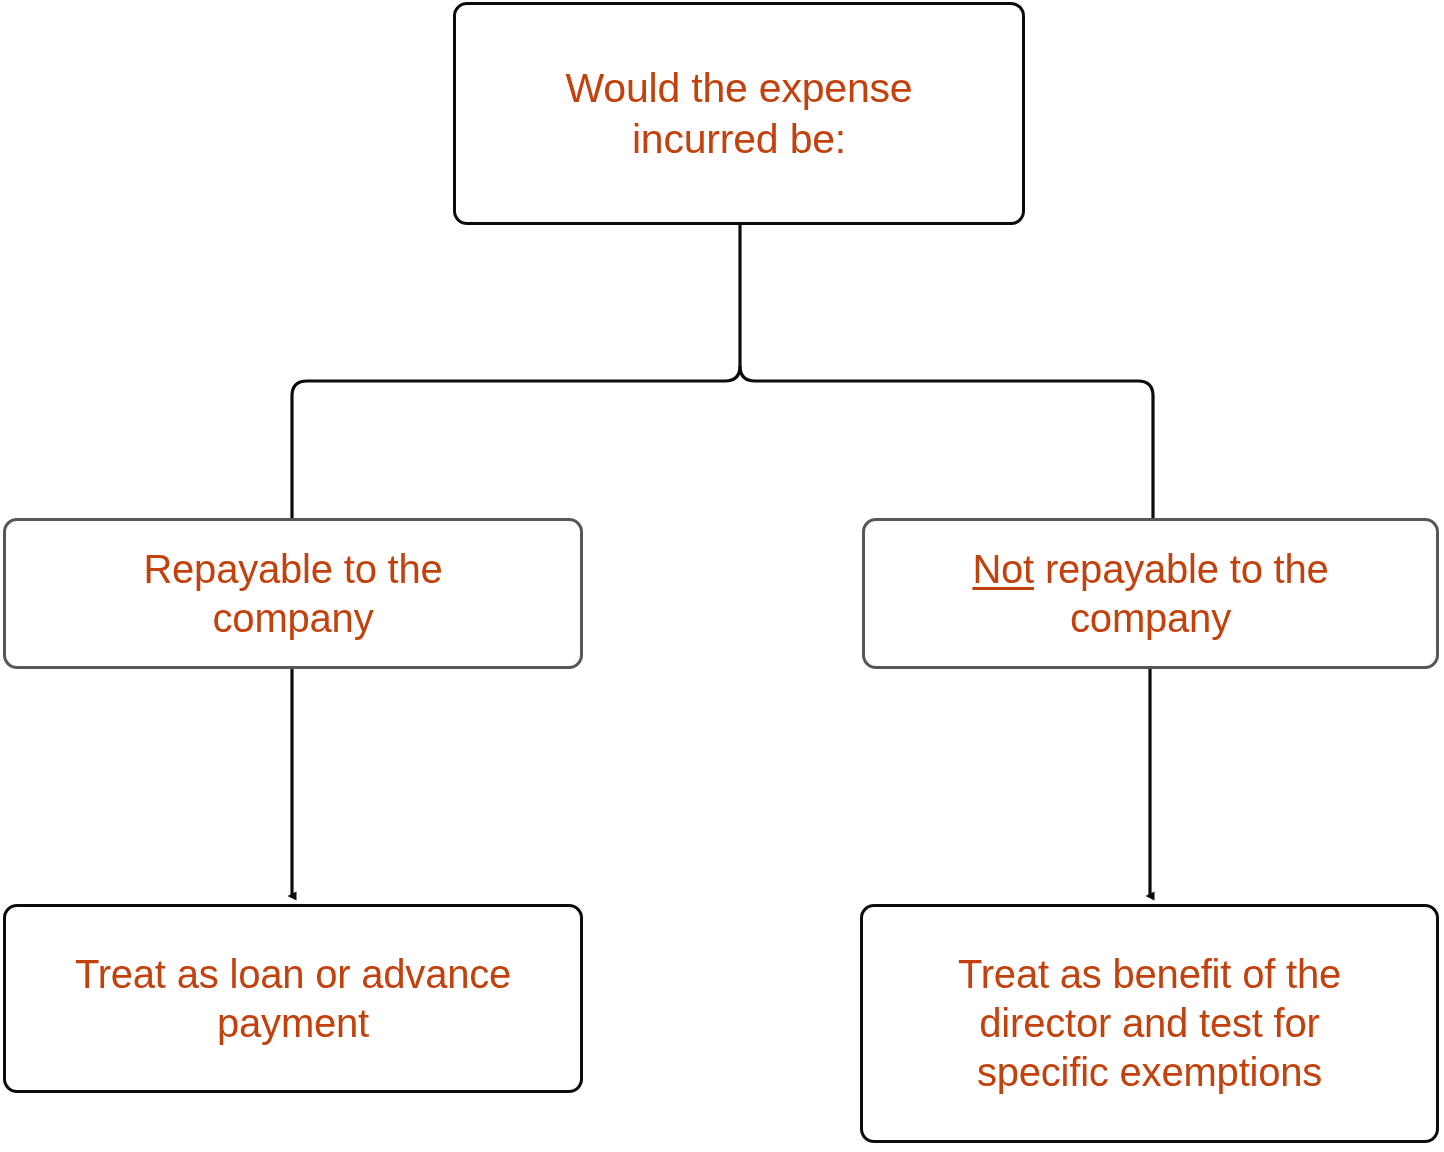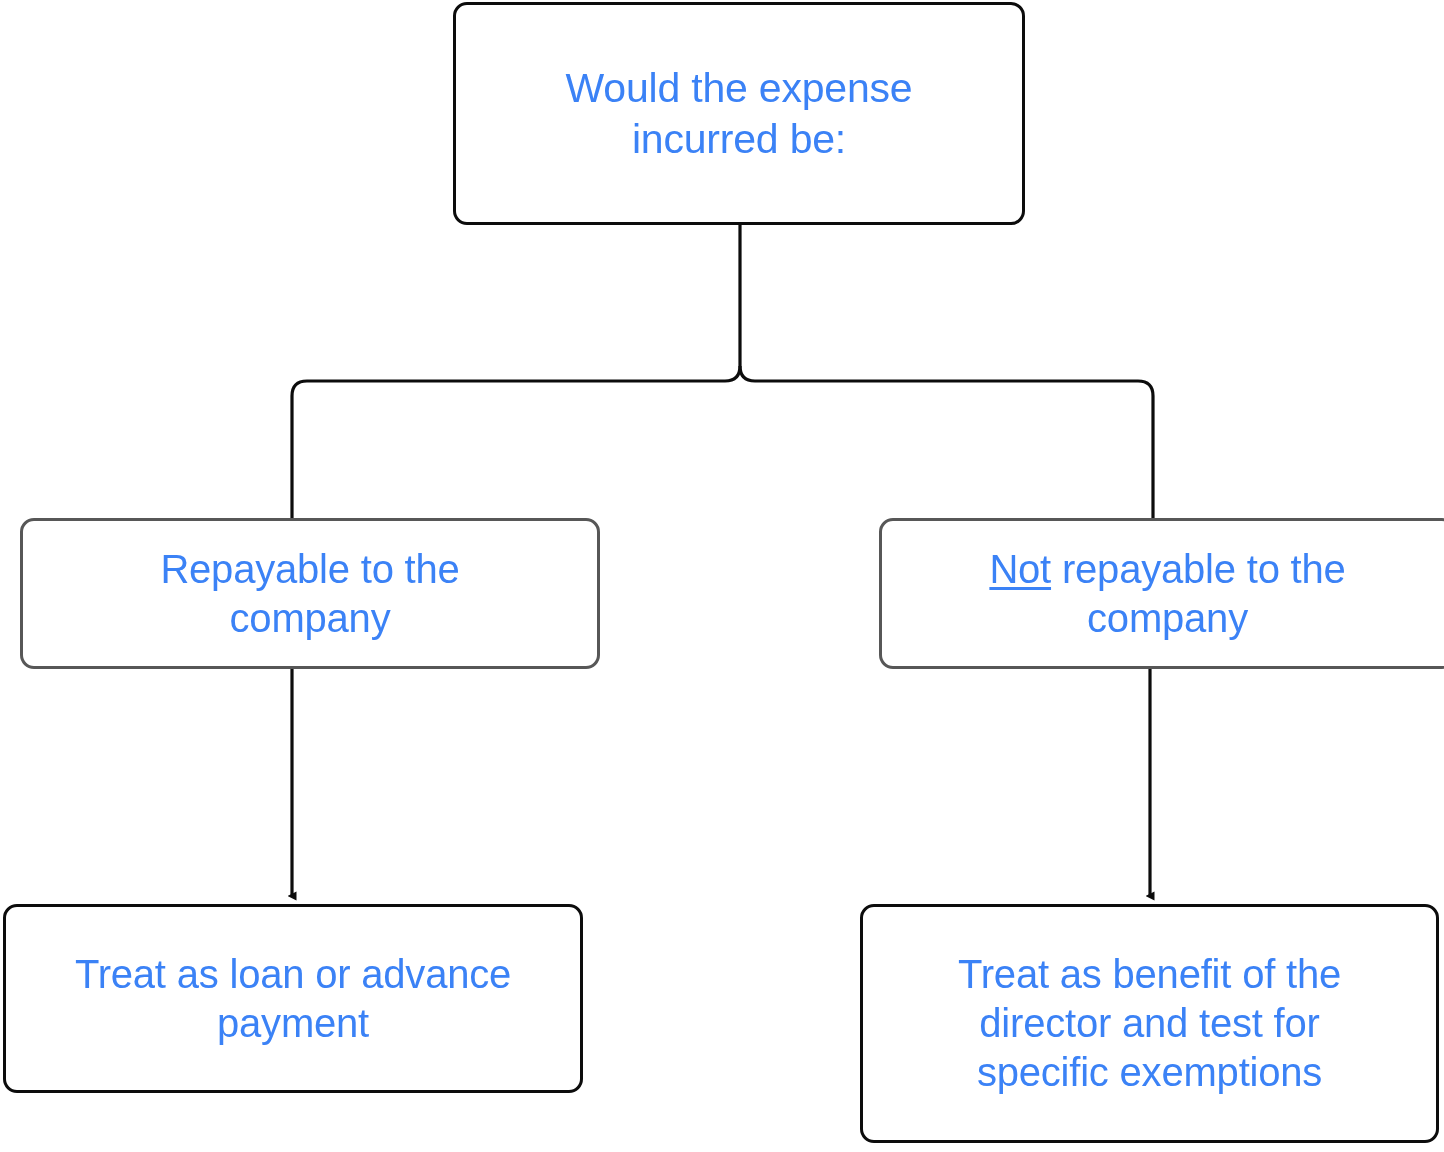--- a/index.html
+++ b/index.html
@@ -33,21 +33,21 @@
   }
 
   .node {
     position: absolute;
     box-sizing: border-box;
     background: #ffffff;
     display: flex;
     align-items: center;
     justify-content: center;
     text-align: center;
-    color: #3b82f6;
+    color: #c2410c;
     line-height: 1.22;
     letter-spacing: -0.2px;
   }
 
   .node-text {
     display: block;
     width: 100%;
     padding: 0 14px;
     box-sizing: border-box;
     white-space: pre-line;
@@ -56,21 +56,20 @@
   
   .node--dark {
     border: 3px solid #0c0c0c;
     border-radius: 14px;
   }
 
   
   .node--gray {
     border: 3px solid #575757;
     border-radius: 14px;
-    margin-left: 17px;
   }
 
   
   #node-root {
     left: 453px;
     top: 2px;
     width: 572px;
     height: 223px;
     font-size: 41px;
   }

